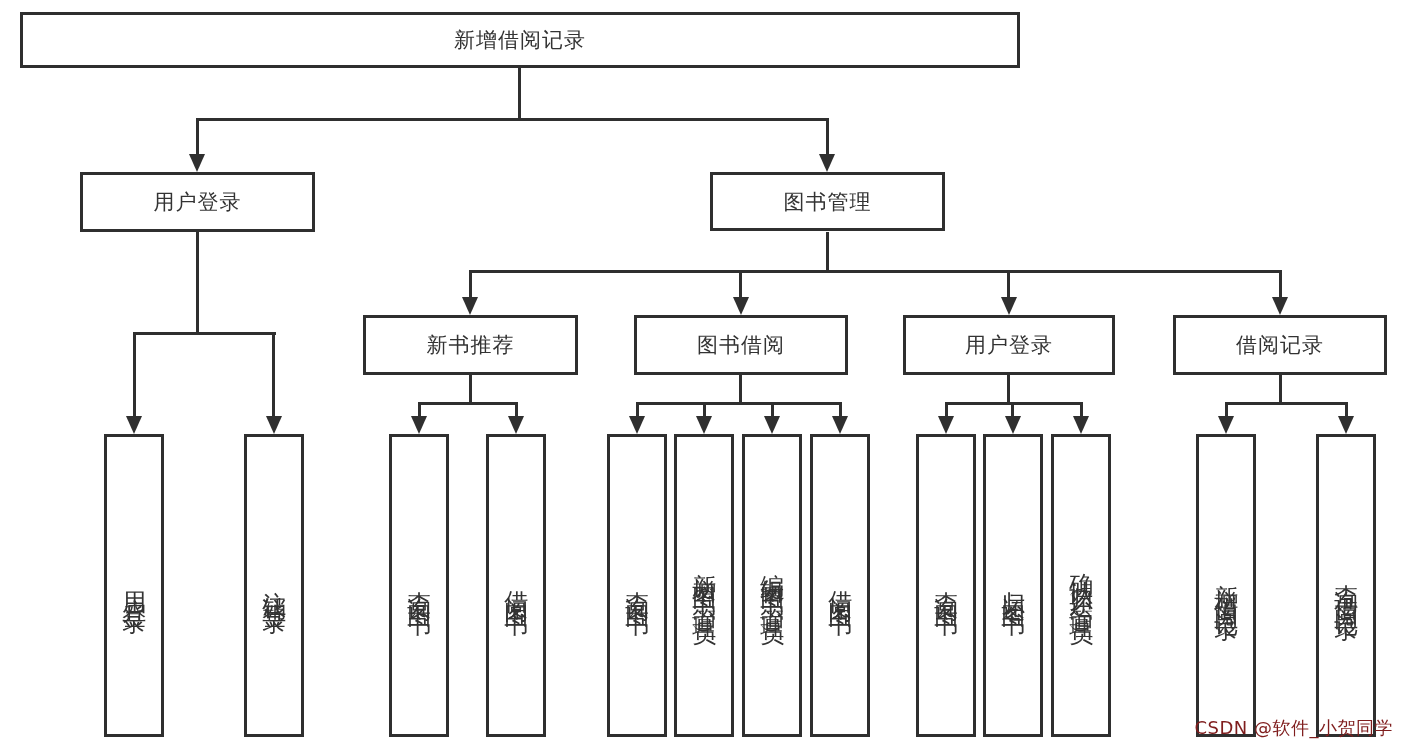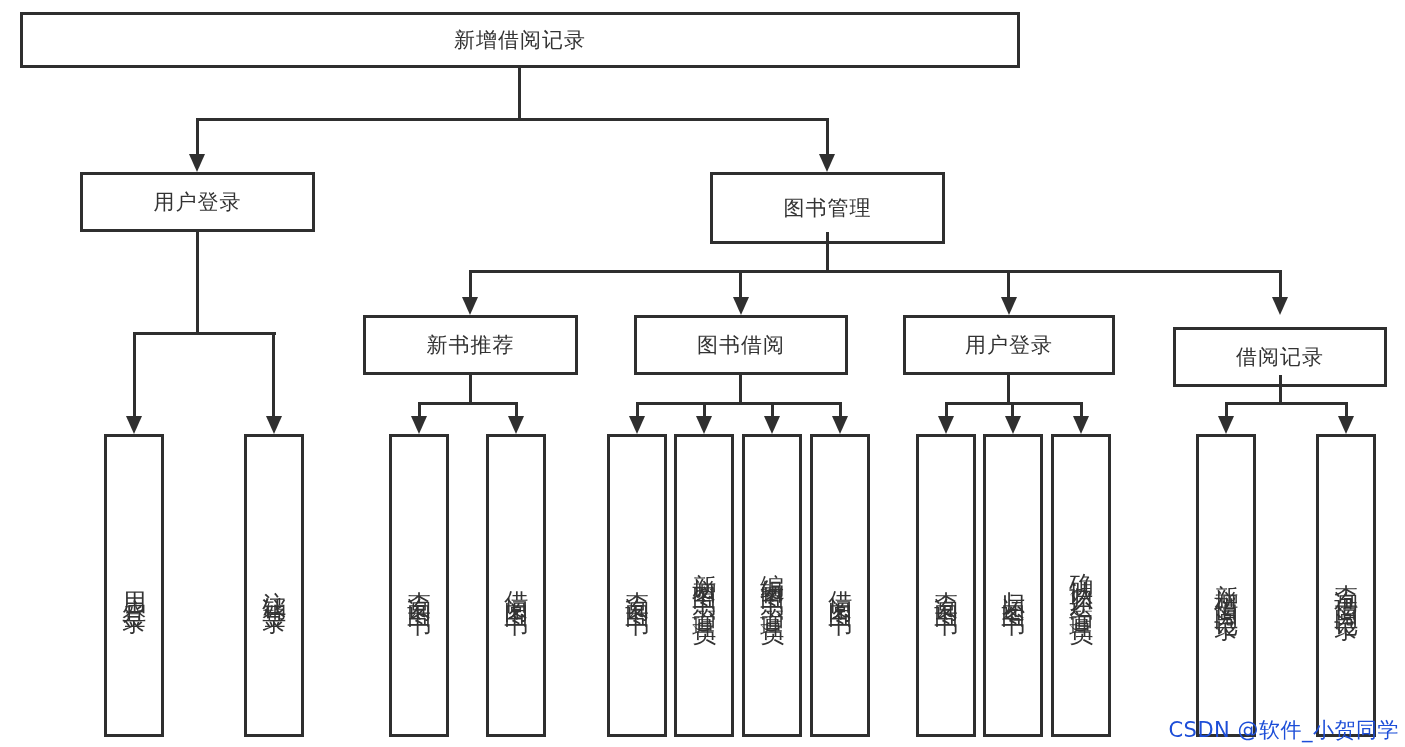--- a/index.html
+++ b/index.html
@@ -39,58 +39,58 @@
   }
   .ln{position:absolute;background:#2f2f2f;}
   .arr{
     position:absolute;width:0;height:0;
     border-left:8px solid transparent;
     border-right:8px solid transparent;
     border-top:18px solid #2f2f2f;
   }
   .watermark{
     position:absolute;
-    top:716px;right:6px;
-    font-size:21px;
-    color:#1d4ed8;
+    top:716px;right:12px;
+    font-size:18px;
+    color:#7f1d1d;
     letter-spacing:0.5px;
     z-index:9;
     white-space:nowrap;
   }
 </style>
 </head>
 <body>
 
 <div id="stage">
 
   <div class="box" style="left:20px;top:12px;width:1000px;height:56px;">
     <span>新增借阅记录</span>
   </div>
 
   <div class="box" style="left:80px;top:172px;width:235px;height:60px;">
     <span>用户登录</span>
   </div>
 
-  <div class="box" style="left:710px;top:172px;width:235px;height:72px;">
+  <div class="box" style="left:710px;top:172px;width:235px;height:59px;">
     <span>图书管理</span>
   </div>
 
   <div class="box" style="left:363px;top:315px;width:215px;height:60px;">
     <span>新书推荐</span>
   </div>
 
   <div class="box" style="left:634px;top:315px;width:214px;height:60px;">
     <span>图书借阅</span>
   </div>
 
   <div class="box" style="left:903px;top:315px;width:212px;height:60px;">
     <span>用户登录</span>
   </div>
 
-  <div class="box" style="left:1173px;top:327px;width:214px;height:60px;">
+  <div class="box" style="left:1173px;top:315px;width:214px;height:60px;">
     <span>借阅记录</span>
   </div>
 
   <div class="vbox" style="left:104px;">
     <span>用户登录</span>
   </div>
   <div class="vbox" style="left:244px;">
     <span>注销登录</span>
   </div>
 

